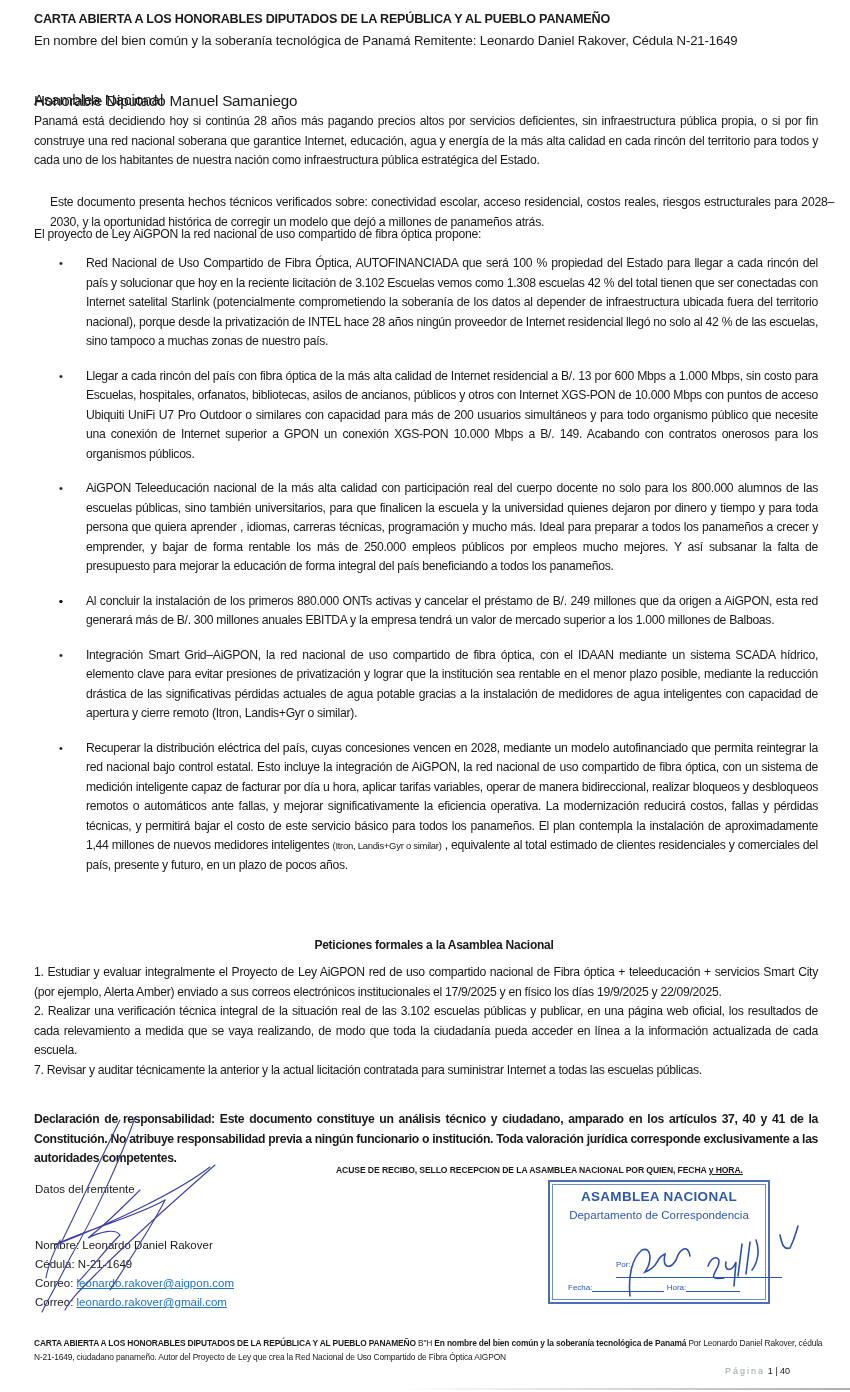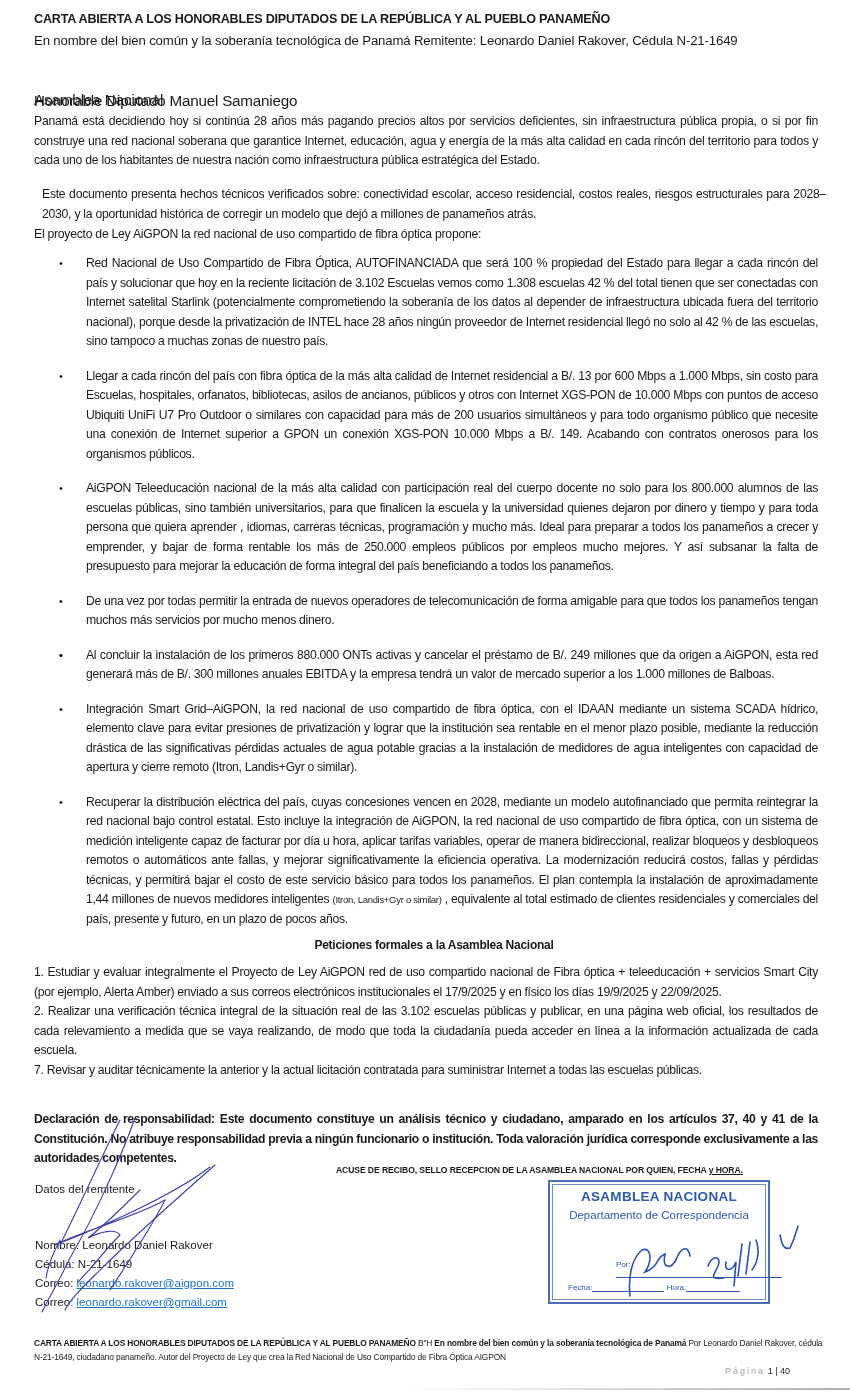--- a/index.html
+++ b/index.html
@@ -46,28 +46,28 @@
 
 <div class="page">
 
   <div class="hdr-title">CARTA ABIERTA A LOS HONORABLES DIPUTADOS DE LA REPÚBLICA Y AL PUEBLO PANAMEÑO</div>
   <div class="hdr-sub">En nombre del bien común y la soberanía tecnológica de Panamá Remitente: Leonardo Daniel Rakover, Cédula N-21-1649</div>
 
   <div class="to-name">Honorable Diputado Manuel Samaniego</div>
   <div class="to-org">Asamblea Nacional</div>
 
   <p class="body-text p1" style="margin:0">Panamá está decidiendo hoy si continúa 28 años más pagando precios altos por servicios deficientes, sin infraestructura pública propia, o si por fin construye una red nacional soberana que garantice Internet, educación, agua y energía de la más alta calidad en cada rincón del territorio para todos y cada uno de los habitantes de nuestra nación como infraestructura pública estratégica del Estado.</p>
-  <p class="body-text p2" style="margin:8px">Este documento presenta hechos técnicos verificados sobre: conectividad escolar, acceso residencial, costos reales, riesgos estructurales para 2028–2030, y la oportunidad histórica de corregir un modelo que dejó a millones de panameños atrás.</p>
+  <p class="body-text p2" style="margin:16px">Este documento presenta hechos técnicos verificados sobre: conectividad escolar, acceso residencial, costos reales, riesgos estructurales para 2028–2030, y la oportunidad histórica de corregir un modelo que dejó a millones de panameños atrás.</p>
   <p class="body-text p3" style="margin:0">El proyecto de Ley AiGPON la red nacional de uso compartido de fibra óptica propone:</p>
 
   <ul class="bullets">
     <li><span class="dot">•</span><span>Red Nacional de Uso Compartido de Fibra Óptica, AUTOFINANCIADA que será 100 % propiedad del Estado para llegar a cada rincón del país y solucionar que  hoy en la reciente licitación de 3.102 Escuelas vemos como 1.308 escuelas 42 % del total tienen que ser conectadas con Internet satelital Starlink (potencialmente comprometiendo la soberanía de los datos al depender de infraestructura ubicada fuera del territorio nacional), porque desde la privatización de INTEL hace 28 años ningún proveedor de Internet residencial llegó no solo al 42 % de las escuelas, sino tampoco a muchas zonas de nuestro país.</span></li>
     <li><span class="dot">•</span><span>Llegar a cada rincón del país con fibra óptica de la más alta calidad de Internet residencial a B/. 13 por  600 Mbps a 1.000 Mbps, sin costo para Escuelas, hospitales, orfanatos, bibliotecas, asilos de ancianos, públicos y otros con Internet XGS-PON de 10.000 Mbps con puntos de acceso Ubiquiti UniFi U7 Pro Outdoor o similares con capacidad para más de 200 usuarios simultáneos y para todo organismo público que necesite una conexión de Internet superior a GPON un conexión  XGS-PON 10.000 Mbps a B/. 149. Acabando con contratos onerosos para los organismos públicos.</span></li>
     <li><span class="dot">•</span><span>AiGPON Teleeducación nacional de la más alta calidad con participación real del cuerpo docente no solo para los 800.000 alumnos de las escuelas públicas, sino también universitarios, para que finalicen la escuela y la universidad quienes dejaron por dinero y tiempo y para toda persona que quiera aprender , idiomas, carreras técnicas, programación y mucho más. Ideal para preparar a todos los panameños a crecer y emprender, y  bajar de forma rentable los más de 250.000 empleos públicos por empleos mucho mejores. Y así subsanar la falta de presupuesto para mejorar la educación de forma integral del país beneficiando a todos los panameños.</span></li>
-    <li><span class="dot">•</span><span>De una vez por todas permitir la entrada de nuevos operadores de telecomunicación de forma amigable para que todos los panameños tengan muchos más servicios por mucho menos dinero.</span></li>
+    <li><span class="dot">•</span></li>
     <li><span class="dot">•</span></li>
     <li><span class="dot">•</span><span>Al concluir la instalación de los primeros 880.000 ONTs activas y cancelar el préstamo de B/. 249 millones que da origen a AiGPON, esta red generará más de B/. 300 millones anuales EBITDA y la empresa tendrá un valor de mercado superior a los 1.000 millones de Balboas.</span></li>
     <li><span class="dot">•</span><span>Integración Smart Grid–AiGPON, la red nacional de uso compartido de fibra óptica, con el IDAAN mediante un sistema SCADA hídrico, elemento clave para evitar presiones de privatización y lograr que la institución sea rentable en el menor plazo posible, mediante la reducción drástica de las significativas pérdidas actuales de agua potable gracias a la instalación de medidores de agua inteligentes con capacidad de apertura y cierre remoto (Itron, Landis+Gyr o similar).</span></li>
     <li><span class="dot">•</span><span>Recuperar la distribución eléctrica del país, cuyas concesiones vencen en 2028, mediante un modelo autofinanciado que permita reintegrar la red nacional bajo control estatal. Esto incluye la integración de AiGPON, la red nacional de uso compartido de fibra óptica, con un sistema de medición inteligente capaz de facturar por día u hora, aplicar tarifas variables, operar de manera bidireccional, realizar bloqueos y desbloqueos remotos o automáticos ante fallas, y mejorar significativamente la eficiencia operativa. La modernización reducirá costos, fallas y pérdidas técnicas, y permitirá bajar el costo de este servicio básico para todos los panameños. El plan contempla la instalación de aproximadamente 1,44 millones de nuevos medidores inteligentes </span><span class="small">(Itron, Landis+Gyr o similar)</span><span> , equivalente al total estimado de clientes residenciales y comerciales del país, presente y futuro, en un plazo de pocos años.</span></li>
   </ul>
 
   <div class="pet-title">Peticiones formales a la Asamblea Nacional</div>
   <div class="pets">
     <div>1. Estudiar y evaluar integralmente el Proyecto de Ley AiGPON red de uso compartido nacional de Fibra óptica + teleeducación + servicios Smart City (por ejemplo, Alerta Amber) enviado a sus correos electrónicos institucionales el 17/9/2025 y en físico los días 19/9/2025 y 22/09/2025.</div>
     <div>2. Realizar una verificación técnica integral de la situación real de las 3.102 escuelas públicas y publicar, en una página web oficial, los resultados de cada relevamiento a medida que se vaya realizando, de modo que toda la ciudadanía pueda acceder en línea a la información actualizada de cada escuela.</div>

